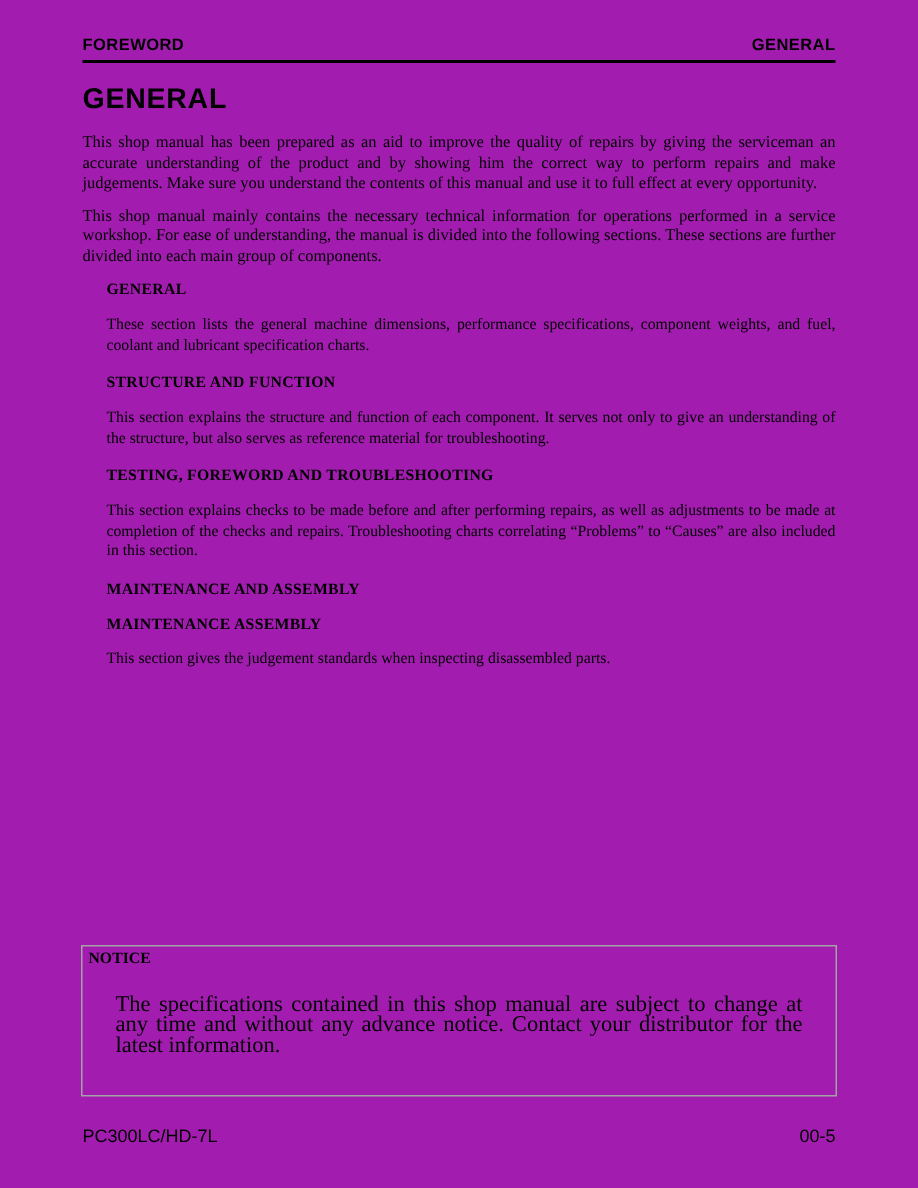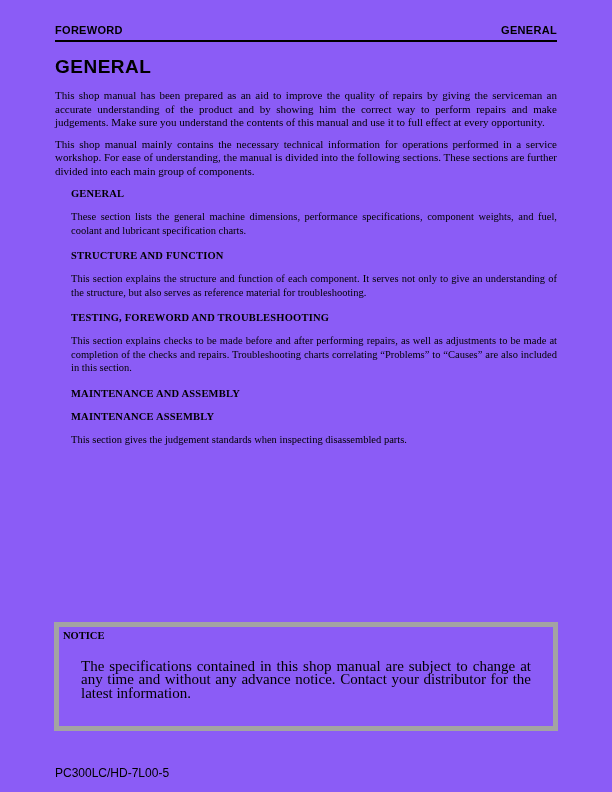--- a/index.html
+++ b/index.html
@@ -4,21 +4,21 @@
 <style>
   html, body {
     margin: 0;
     padding: 0;
     background: #ffffff;
   }
   .page {
     position: relative;
     width: 612px;
     height: 792px;
-    background: #8b5cf6;
+    background: #a21caf;
     color: #000000;
     box-sizing: border-box;
     padding: 24px 55px 0 55px;
     overflow: hidden;
     font-family: "Liberation Serif", serif;
   }
   .running-header {
     display: flex;
     justify-content: space-between;
     align-items: flex-end;
@@ -64,43 +64,44 @@
     font-size: 10.5px;
     line-height: 13.5px;
     text-align: justify;
     margin: 0 0 12px 0;
   }
   .notice-box {
     position: absolute;
     left: 54px;
     right: 54px;
     bottom: 61px;
-    border: 5px solid #a3a3a3;
+    border: 1px solid #a3a3a3;
     padding: 2px 4px 8px 4px;
     box-sizing: border-box;
   }
   .notice-box h3 {
     font-family: "Liberation Serif", serif;
     font-weight: bold;
     font-size: 10.5px;
     line-height: 13px;
     margin: 0 0 8px 0;
   }
   .notice-box p {
     font-size: 15px;
     line-height: 13.5px;
     text-align: justify;
     margin: 18px;
   }
   .page-footer {
     position: absolute;
     left: 55px;
     right: 55px;
-    bottom: 12px;
+    bottom: 28px;
     display: flex;
+    justify-content: space-between;
     font-family: "Liberation Sans", sans-serif;
     font-size: 12px;
     line-height: 14px;
   }
 </style>
 </head>
 <body>
 
 <div class="page">
 

